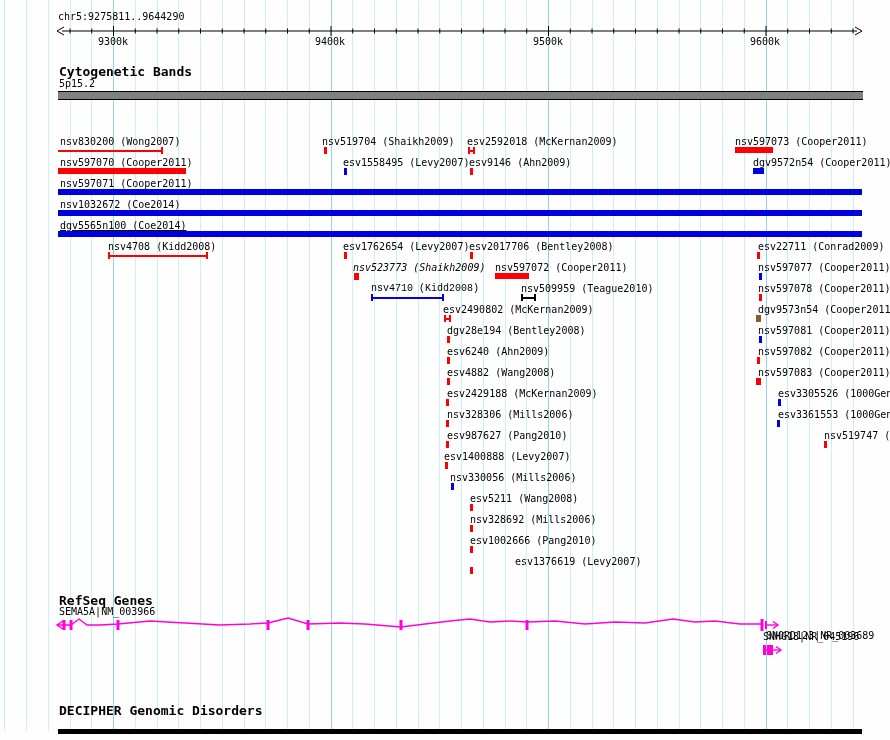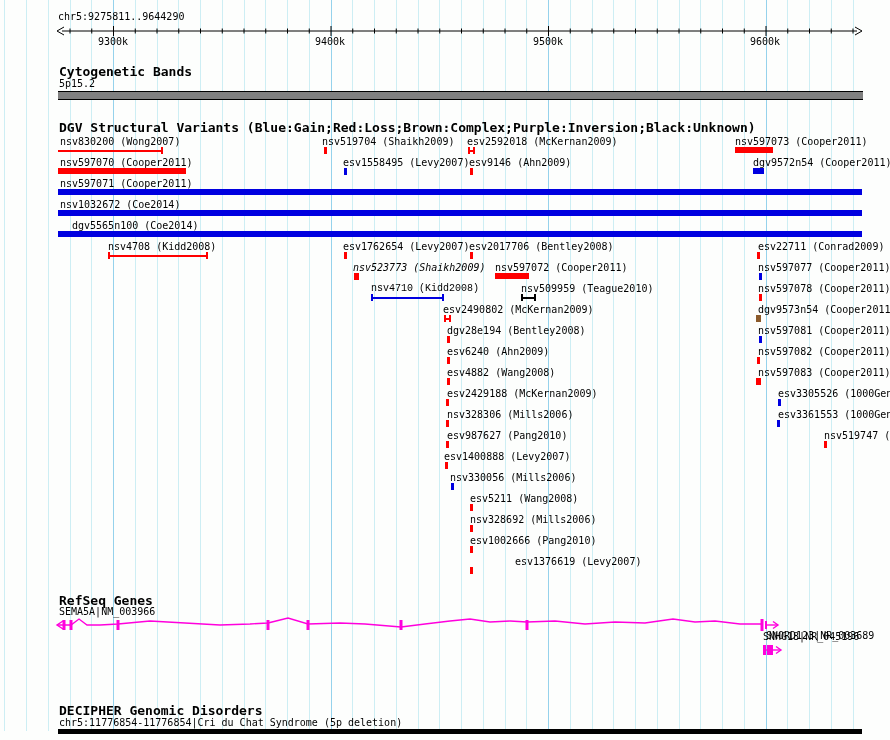--- a/index.html
+++ b/index.html
@@ -106,21 +106,20 @@
       <div class="ticklab" style="position: absolute; left: 548px; top: 36px;">9500k</div>
       <div class="ticklab" style="position: absolute; left: 765px; top: 36px;">9600k</div>
     </div>
 
   <div class="t title" style="left:59px;top:66px;">Cytogenetic Bands</div>
   <div class="t" style="left:59px;top:78px;">5p15.2</div>
   <div id="cyto-layer">
       <div style="position: absolute; left: 58px; top: 91px; width: 805px; height: 9px; background: rgb(128, 128, 128); border-top: 1px solid rgb(0, 0, 0); border-bottom: 1px solid rgb(0, 0, 0); box-sizing: border-box;"></div>
     </div>
 
-  <div class="t title" style="left:59px;top:122px;">DGV Structural Variants (Blue:Gain;Red:Loss;Brown:Complex;Purple:Inversion;Black:Unknown)</div>
   <div id="dgv-layer">
       <div class="t" style="position: absolute; left: 60px; top: 136px;">nsv830200 (Wong2007)</div>
       <div style="position: absolute; left: 58px; top: 150px; width: 104px; height: 1.5px; background: rgb(255, 0, 0);"></div>
       <div style="position: absolute; left: 161px; top: 147px; width: 2px; height: 7px; background: rgb(255, 0, 0);"></div>
       <div class="t" style="position: absolute; left: 322px; top: 136px;">nsv519704 (Shaikh2009)</div>
       <div style="position: absolute; left: 324px; top: 147px; width: 3px; height: 7px; background: rgb(255, 0, 0);"></div>
       <div class="t" style="position: absolute; left: 467px; top: 136px;">esv2592018 (McKernan2009)</div>
       <div style="position: absolute; left: 468px; top: 150px; width: 6px; height: 1.5px; background: rgb(255, 0, 0);"></div>
       <div style="position: absolute; left: 468px; top: 147px; width: 2px; height: 7px; background: rgb(255, 0, 0);"></div>
       <div style="position: absolute; left: 473px; top: 147px; width: 2px; height: 7px; background: rgb(255, 0, 0);"></div>
@@ -131,21 +130,21 @@
       <div class="t" style="position: absolute; left: 343px; top: 157px;">esv1558495 (Levy2007)</div>
       <div style="position: absolute; left: 344px; top: 168px; width: 3px; height: 7px; background: rgb(0, 0, 224);"></div>
       <div class="t" style="position: absolute; left: 469px; top: 157px;">esv9146 (Ahn2009)</div>
       <div style="position: absolute; left: 470px; top: 168px; width: 3px; height: 7px; background: rgb(255, 0, 0);"></div>
       <div class="t" style="position: absolute; left: 753px; top: 157px;">dgv9572n54 (Cooper2011)</div>
       <div style="position: absolute; left: 753px; top: 168px; width: 11px; height: 6px; background: rgb(0, 0, 224);"></div>
       <div class="t" style="position: absolute; left: 60px; top: 178px;">nsv597071 (Cooper2011)</div>
       <div style="position: absolute; left: 58px; top: 189px; width: 804px; height: 6px; background: rgb(0, 0, 224);"></div>
       <div class="t" style="position: absolute; left: 60px; top: 199px;">nsv1032672 (Coe2014)</div>
       <div style="position: absolute; left: 58px; top: 210px; width: 804px; height: 6px; background: rgb(0, 0, 224);"></div>
-      <div class="t" style="position: absolute; left: 72px; top: 220px;">dgv5565n100 (Coe2014)</div>
+      <div class="t" style="position: absolute; left: 60px; top: 220px; text-decoration: underline;">dgv5565n100 (Coe2014)</div>
       <div style="position: absolute; left: 58px; top: 231px; width: 804px; height: 6px; background: rgb(0, 0, 224);"></div>
       <div class="t" style="position: absolute; left: 108px; top: 241px;">nsv4708 (Kidd2008)</div>
       <div style="position: absolute; left: 108px; top: 255px; width: 99px; height: 1.5px; background: rgb(255, 0, 0);"></div>
       <div style="position: absolute; left: 108px; top: 252px; width: 2px; height: 7px; background: rgb(255, 0, 0);"></div>
       <div style="position: absolute; left: 206px; top: 252px; width: 2px; height: 7px; background: rgb(255, 0, 0);"></div>
       <div class="t" style="position: absolute; left: 343px; top: 241px;">esv1762654 (Levy2007)</div>
       <div style="position: absolute; left: 344px; top: 252px; width: 3px; height: 7px; background: rgb(255, 0, 0);"></div>
       <div class="t" style="position: absolute; left: 469px; top: 241px;">esv2017706 (Bentley2008)</div>
       <div style="position: absolute; left: 470px; top: 252px; width: 3px; height: 7px; background: rgb(255, 0, 0);"></div>
       <div class="t" style="position: absolute; left: 758px; top: 241px;">esv22711 (Conrad2009)</div>
@@ -230,17 +229,16 @@
         <rect x="763" y="645" width="3" height="10" fill="#ff00dd"></rect>
         <rect x="767" y="645" width="6" height="10" fill="#ff00dd"></rect>
         <path d="M776,646.5 L781,650 L776,653.5" stroke="#ff00dd" fill="none" stroke-width="1.4"></path>
       </svg>
       <div class="t" style="position: absolute; left: 59px; top: 606px;">SEMA5A|NM_003966</div>
       <div class="t" style="position: absolute; left: 766px; top: 630px;">SNORD123|NR_003689</div>
       <div class="t" style="position: absolute; left: 763px; top: 631px;">SNHG18|NR_045196</div>
     </div>
 
   <div class="t title" style="left:59px;top:705px;">DECIPHER Genomic Disorders</div>
-  <div class="t" style="left:59px;top:717px;">chr5:11776854-11776854|Cri du Chat Syndrome (5p deletion)</div>
   <div id="decipher-layer">
       <div style="position: absolute; left: 58px; top: 729px; width: 804px; height: 5px; background: rgb(0, 0, 0);"></div>
     </div>
 </div>
 
 </body></html>

